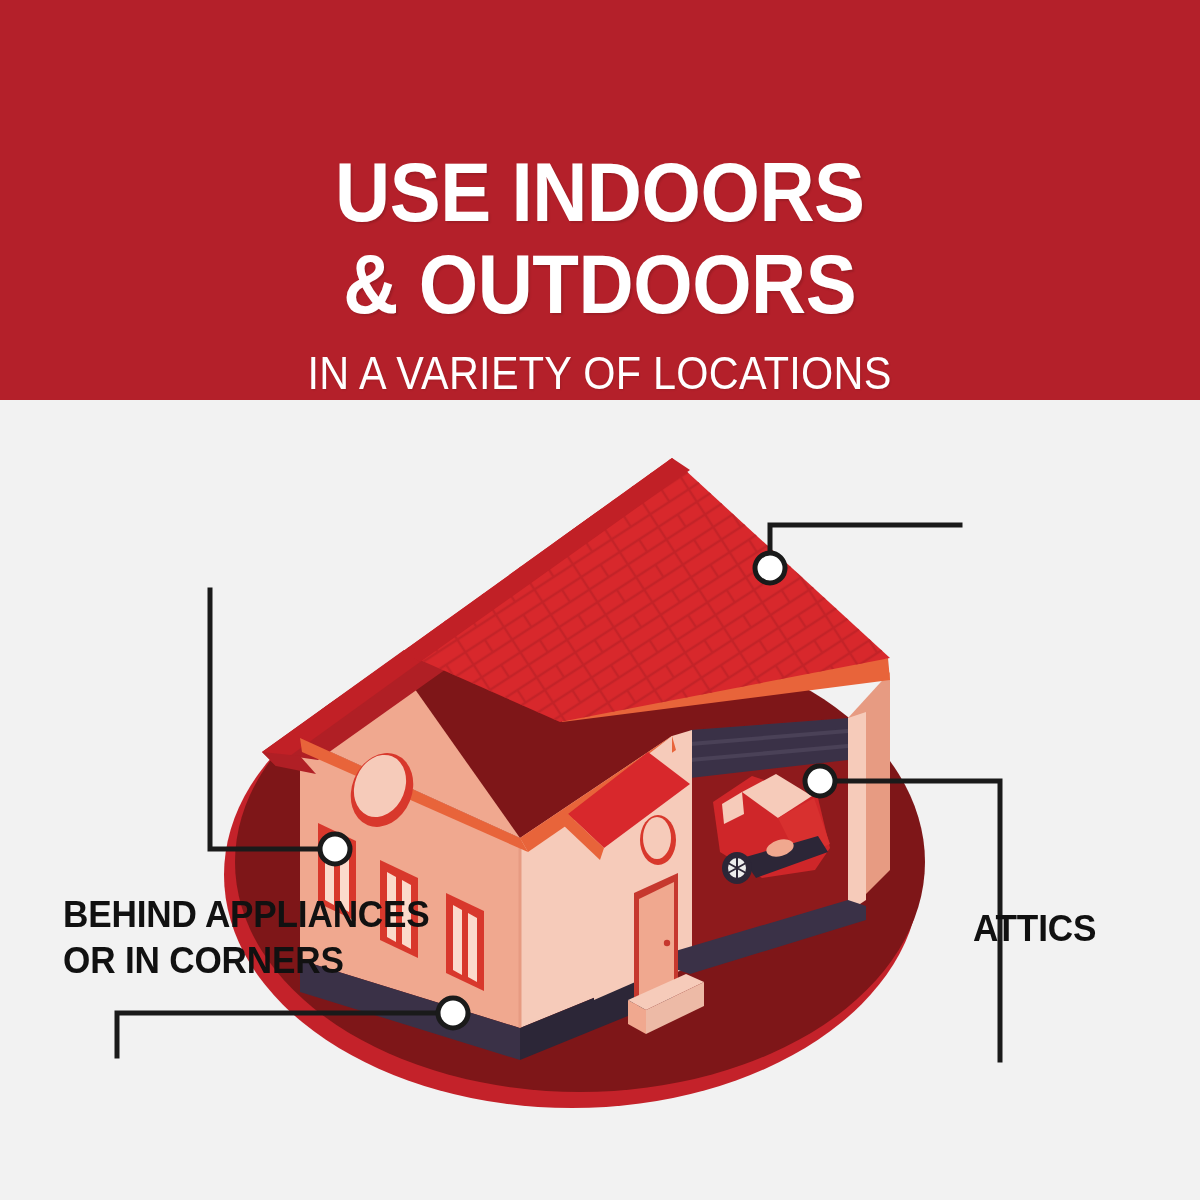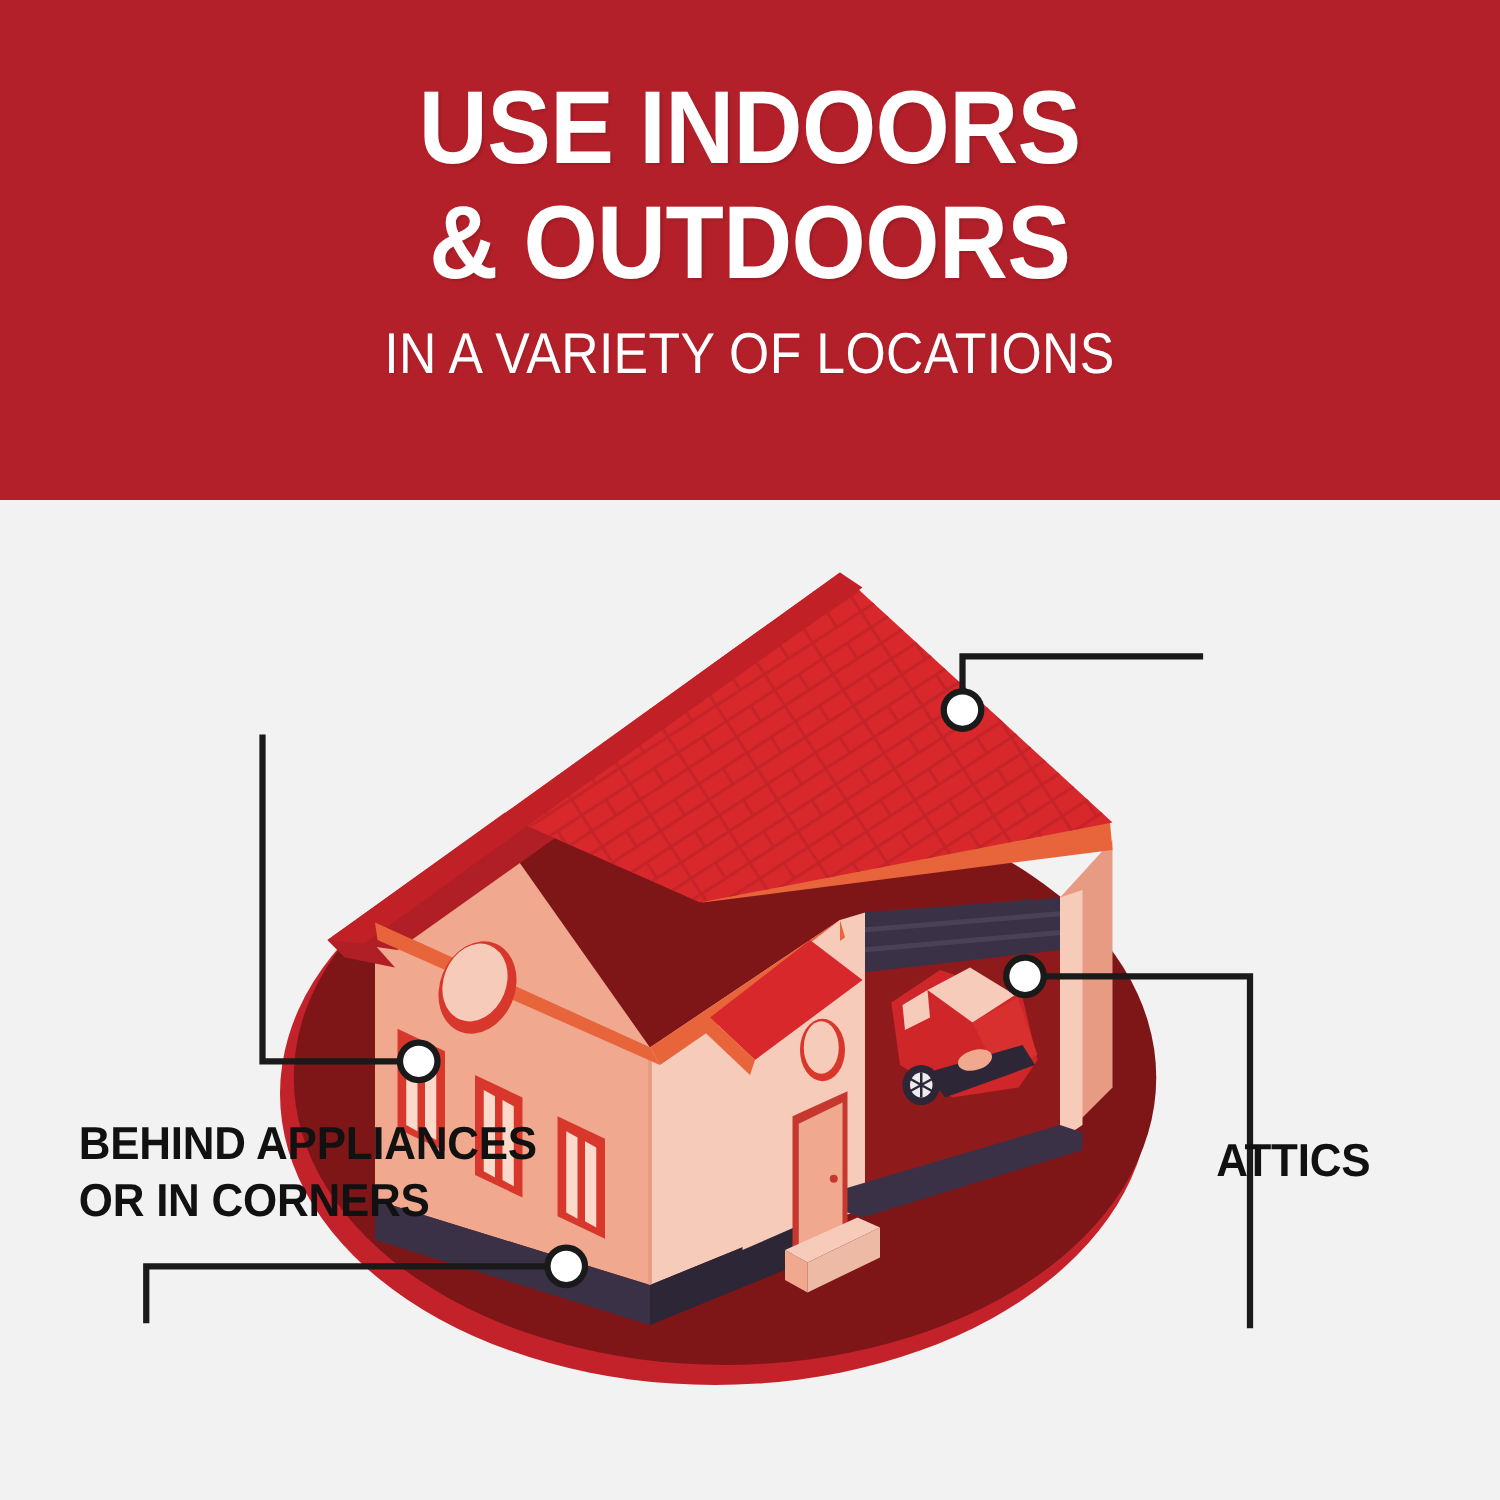--- a/index.html
+++ b/index.html
@@ -20,21 +20,21 @@
     position: absolute;
     left: 0;
     top: 0;
     width: 1200px;
     height: 400px;
     background: #B4202A;
     box-sizing: border-box;
     display: flex;
     flex-direction: column;
     align-items: center;
-    justify-content: flex-start;
+    justify-content: flex-end;
     padding-top: 62px;
   }
   .title-line {
     color: #FFFFFF;
     font-family: "Liberation Sans Narrow", "Liberation Sans", sans-serif;
     font-weight: bold;
     font-size: 83px;
     line-height: 0.97;
     letter-spacing: -0.5px;
     text-align: center;

